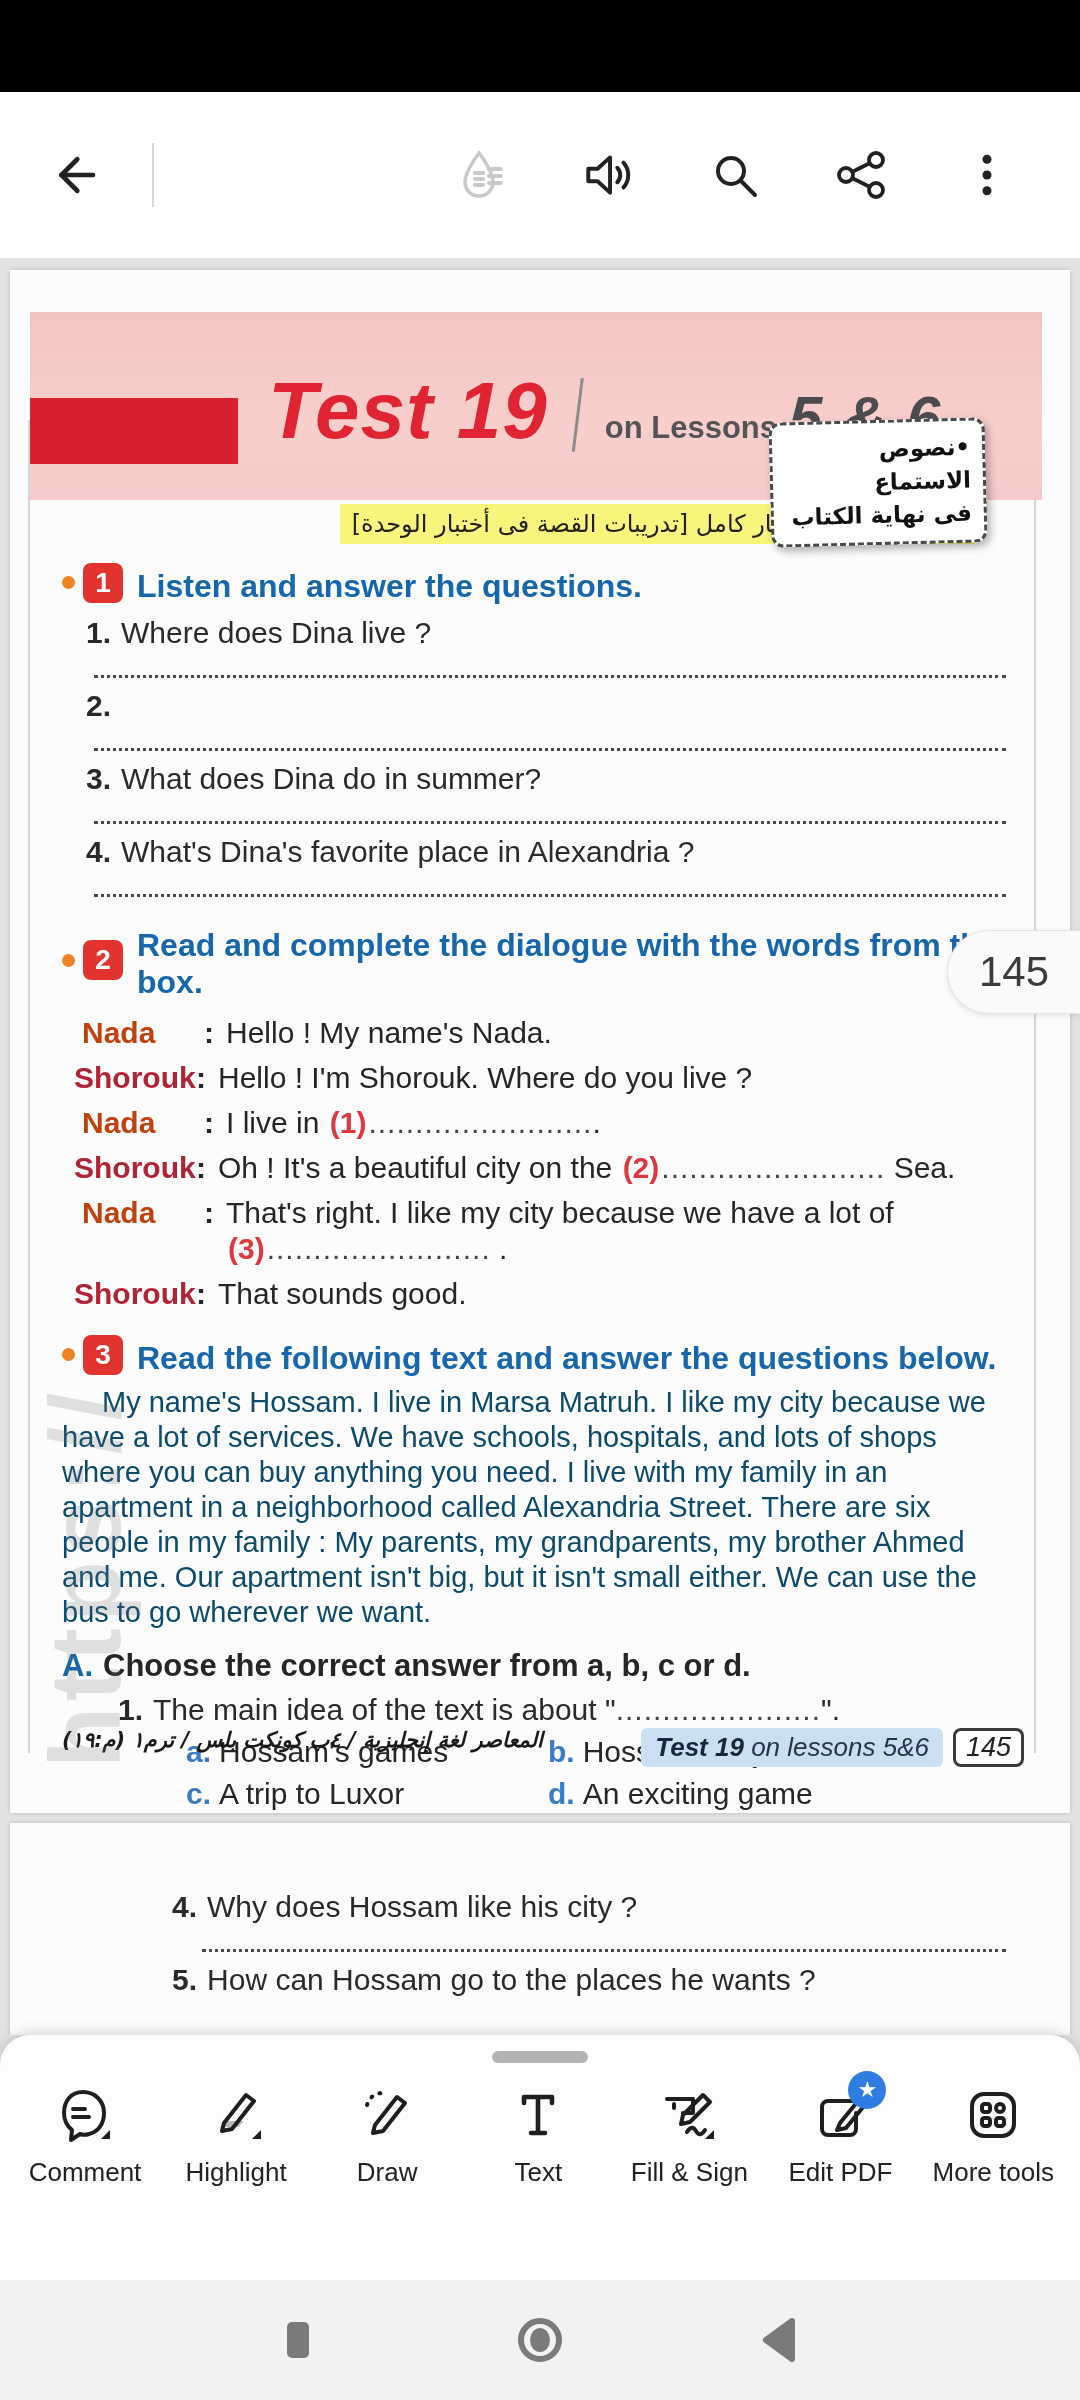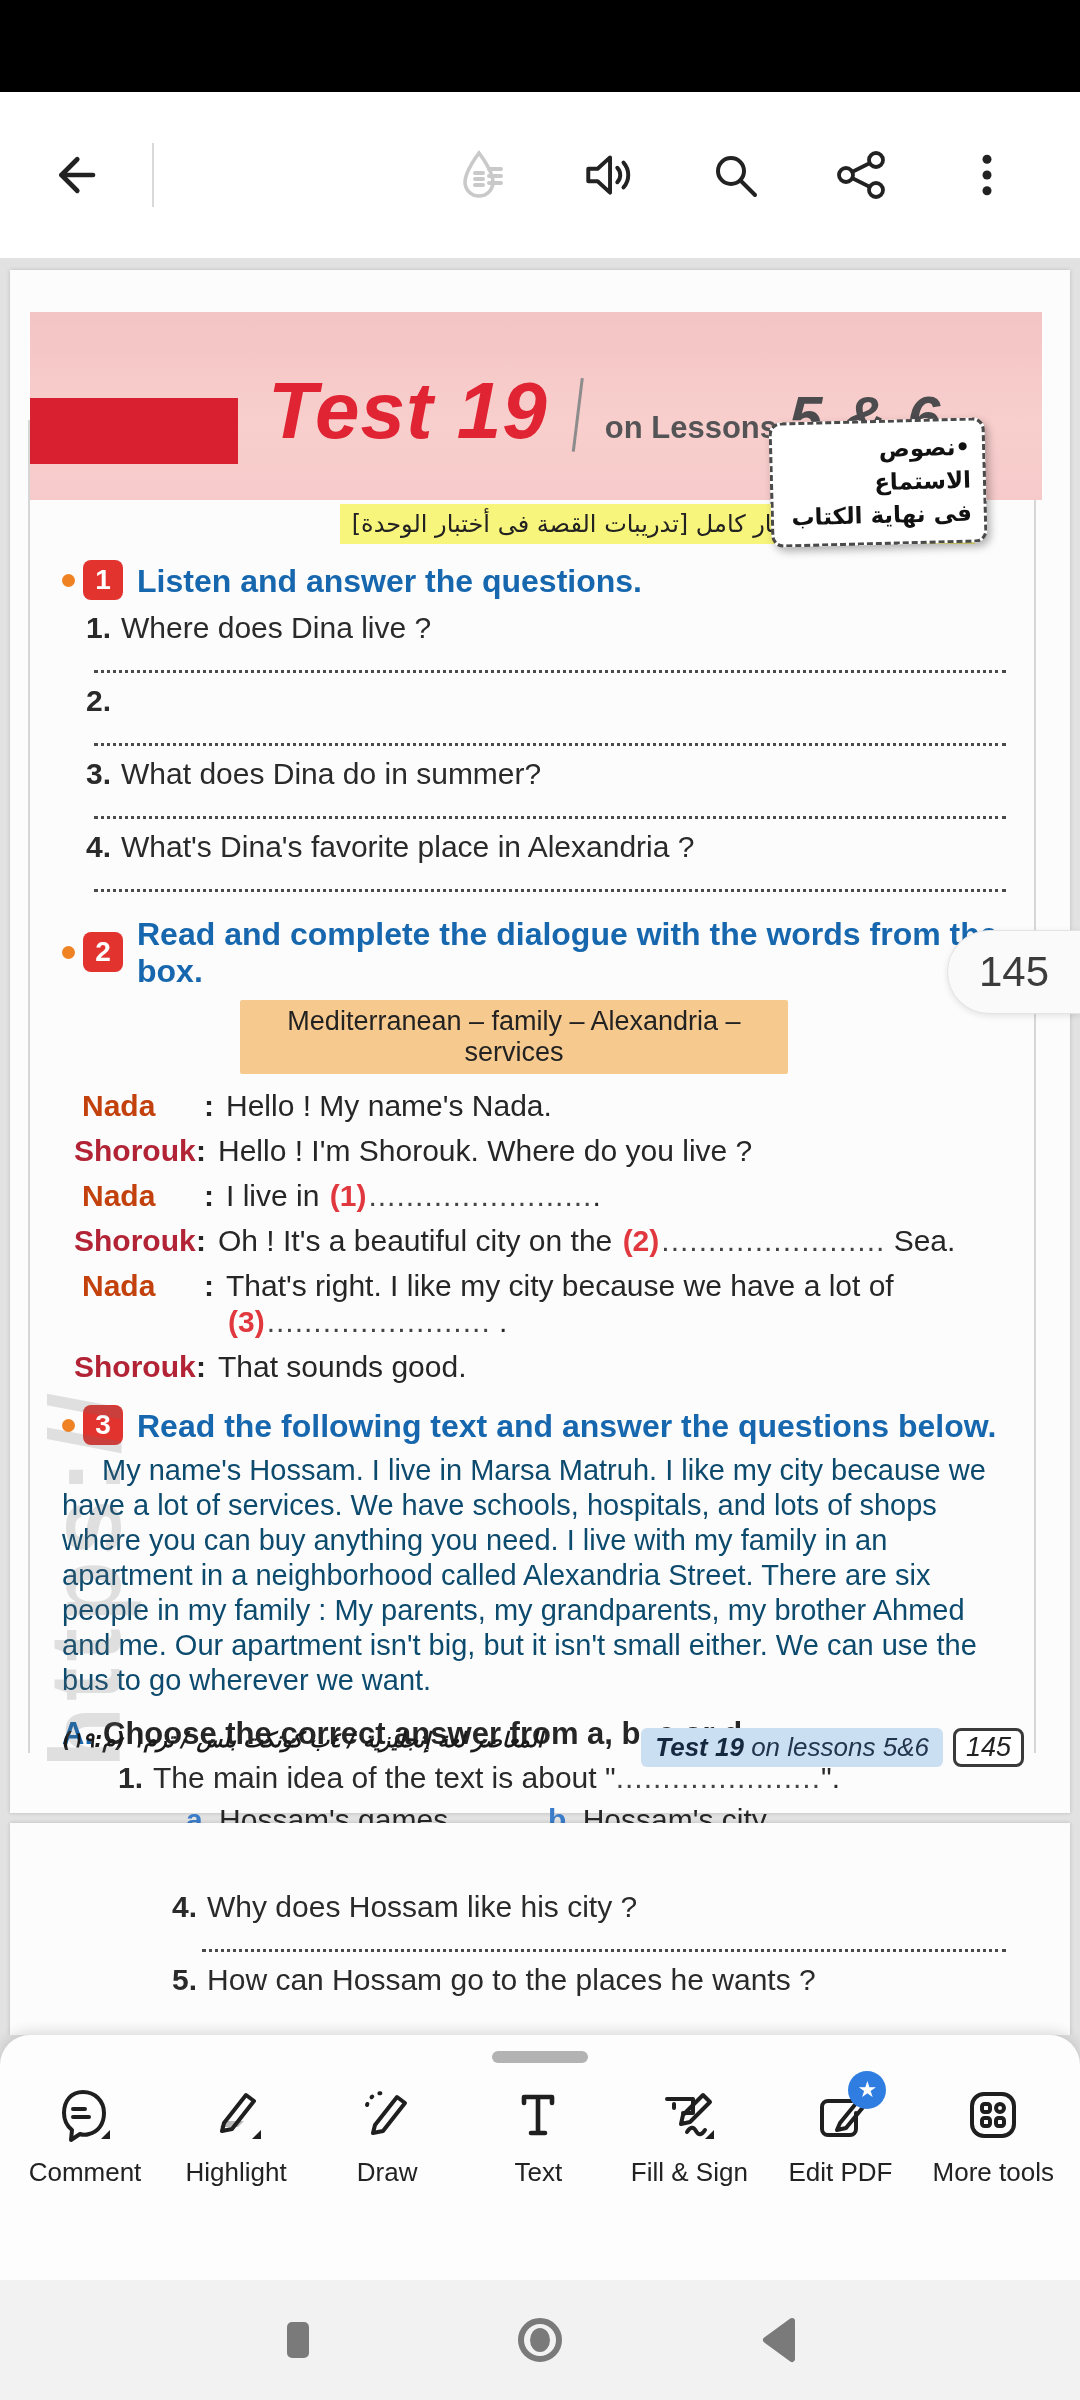--- a/index.html
+++ b/index.html
@@ -43,21 +43,21 @@
   .side-note{position:absolute;top:150px;right:84px;width:186px;background:#fff;
     border:3px dashed #4a4a4a;border-radius:12px;padding:10px 12px;
     transform:rotate(-1.5deg);box-shadow:3px 4px 8px rgba(0,0,0,.3);
     font-size:23px;font-weight:bold;color:#111;line-height:33px;text-align:right;}
   
   .content{padding:0 52px 0 52px;}
   .sec-head{display:flex;align-items:center;margin-top:16px;}
   .bullet{width:13px;height:13px;border-radius:50%;background:#ef8324;margin-right:8px;flex:none;}
   .badge{width:40px;height:40px;border-radius:8px;background:#e2332f;color:#fff;font-weight:bold;
     font-size:28px;display:flex;align-items:center;justify-content:center;flex:none;}
-  .sec-title{font-size:32px;font-weight:bold;color:#1767ae;margin:2px 0 0 14px;}
+  .sec-title{font-size:32px;font-weight:bold;color:#1767ae;margin:8px 0 0 14px;}
   .q{display:flex;font-size:30px;color:#2a2a2a;margin-top:10px;padding-left:24px;line-height:36px;}
   .qn{font-weight:bold;margin-right:10px;flex:none;}
   .ansline{border-bottom:3px dotted #4a4a4a;margin:24px 12px 4px 32px;height:0;}
   
   .word-box{display:block;margin:10px auto 0 178px;width:548px;background:#f6ca8e;
     text-align:center;font-size:27px;color:#222;padding:6px 0;border-radius:2px;}
   .dlg{display:flex;font-size:30px;margin-top:9px;line-height:36px;padding-left:12px;}
   .spk{width:122px;font-weight:bold;flex:none;}
   .spk-col{margin-right:12px;font-weight:bold;}
   .dlg.nada .spk{color:#c2410c;margin-left:8px;}
@@ -217,21 +217,20 @@
           <span class="qn">4.</span>
           <span>What's Dina's favorite place in Alexandria ?</span>
         </div>
       <div class="ansline"></div>
 
       <div class="sec-head" style="margin-top:22px;">
         <span class="bullet"></span>
         <span class="badge">2</span>
         <h2 class="sec-title">Read and complete the dialogue with the words from the box.</h2>
       </div>
-      <span class="word-box">Mediterranean – family – Alexandria – services</span>
 
       <div class="dlg nada" style="margin-top:14px;">
         <span class="spk">Nada</span>
           <span class="spk-col">:</span>
         <span class="dtext"><span>Hello ! My name's Nada.</span><span class="rednum"></span><span class="ddots"></span><span></span></span>
       </div>
       <div class="dlg shorouk">
         <span class="spk">Shorouk</span>
           <span class="spk-col">:</span>
         <span class="dtext"><span>Hello ! I'm Shorouk. Where do you live ?</span><span class="rednum"></span><span class="ddots"></span><span></span></span>

